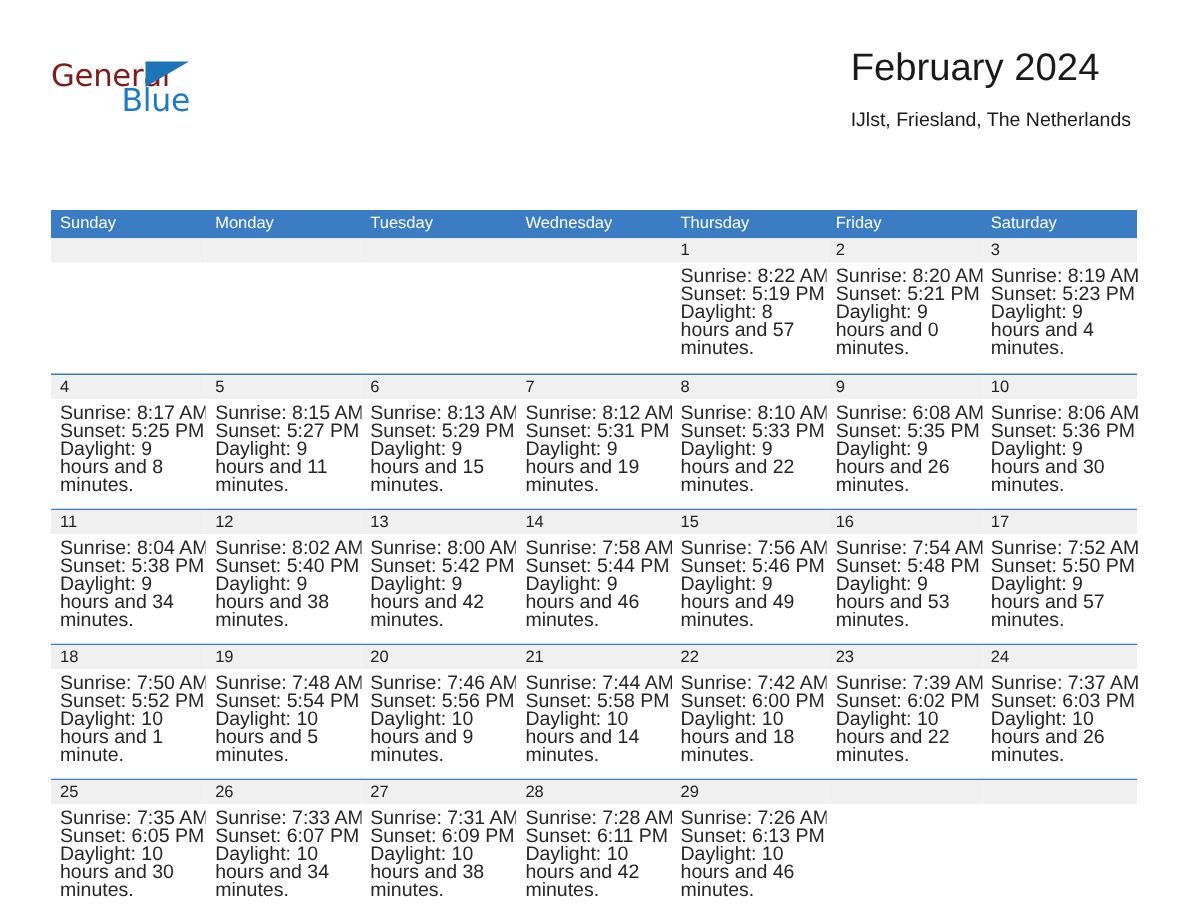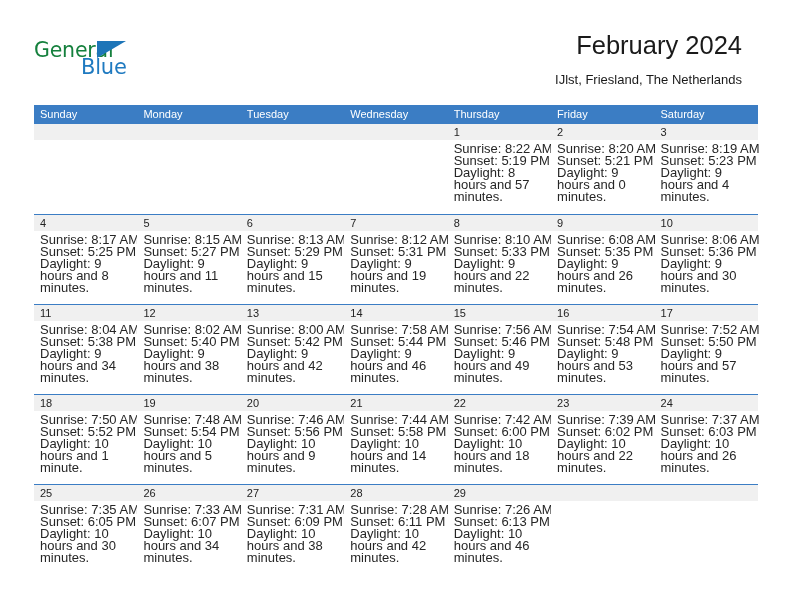--- a/index.html
+++ b/index.html
@@ -34,21 +34,21 @@
     top: 8px;
     width: 130px;
     height: 48px;
   }
   .brand-general {
     position: absolute;
     left: 0;
     top: 0;
     font-size: 20.5px;
     letter-spacing: -0.2px;
-    color: #15803d;
+    color: #7f1d1d;
     font-family: "DejaVu Sans", sans-serif;
     font-weight: 400;
   }
   .brand-blue {
     position: absolute;
     left: 28px;
     top: 17px;
     font-size: 21px;
     letter-spacing: -0.2px;
     color: #1f7ac0;
@@ -61,23 +61,23 @@
     left: 63px;
     top: 3px;
     width: 0;
     height: 0;
     border-left: 29px solid #1d75b8;
     border-bottom: 17px solid transparent;
   }
 
   .title-block {
     position: absolute;
-    right: 16px;
+    right: 4px;
     top: 0;
-    text-align: right;
+    text-align: left;
   }
   .cal-title {
     font-size: 25.5px;
     color: #1a1a1a;
     font-weight: 400;
     line-height: 30px;
     white-space: nowrap;
     font-family: "Liberation Sans", sans-serif;
   }
   .cal-subtitle {
@@ -95,20 +95,21 @@
     position: absolute;
     left: 34px;
     top: 105px;
     width: 724px;
   }
   .weekday-row {
     display: flex;
     width: 724px;
     height: 19px;
     background: #3b7dc4;
+    margin-top: 35px;
   }
   .weekday {
     width: 103.43px;
     height: 19px;
     color: #ffffff;
     font-size: 11px;
     line-height: 19px;
     padding-left: 6px;
     font-family: "Liberation Sans", sans-serif;
     overflow: hidden;

